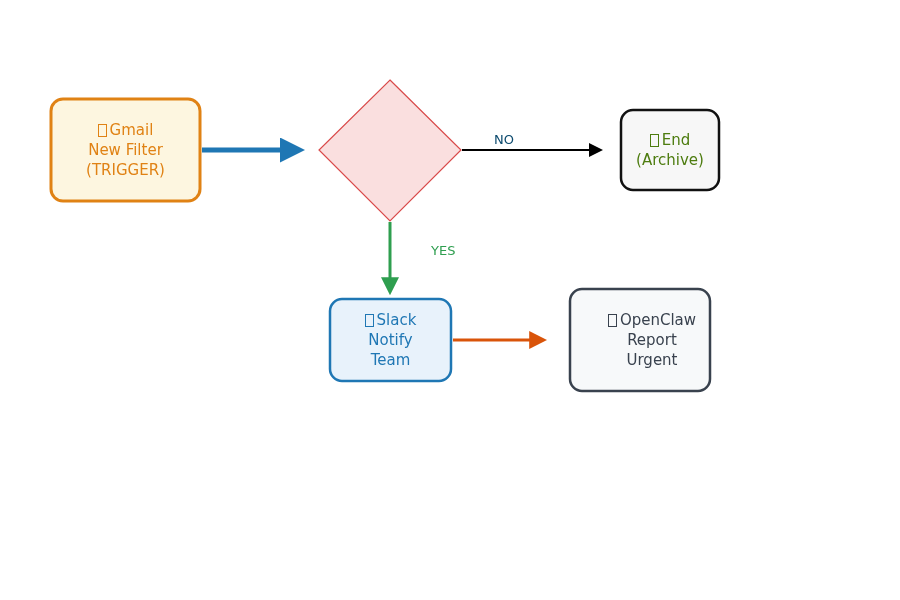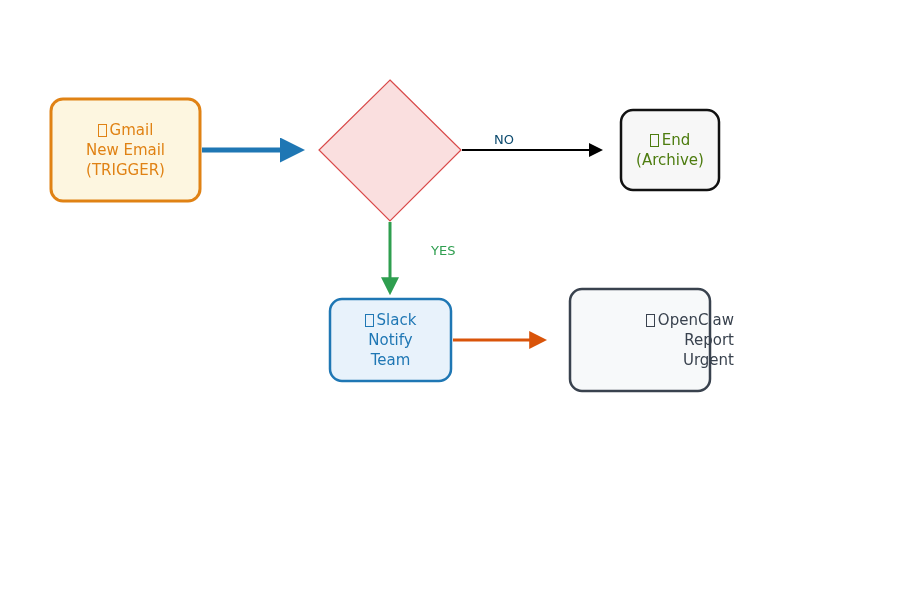--- a/index.html
+++ b/index.html
@@ -97,37 +97,37 @@
 
     <rect x="621" y="110" width="98" height="80" rx="12" ry="12" fill="#f7f7f7" stroke="#111111" stroke-width="2.5"></rect>
 
     <rect x="330" y="299" width="121" height="82" rx="12" ry="12" fill="#e8f2fb" stroke="#1f77b4" stroke-width="2.5"></rect>
 
     <rect x="570" y="289" width="140" height="102" rx="12" ry="12" fill="#f7f9fa" stroke="#39424e" stroke-width="2.5"></rect>
   </svg>
 
   <div class="node-label t-gmail" style="left:51px; top:99px; width:149px; height:102px;">
     <div><span class="tofu"></span><span>Gmail</span></div>
-    <div>New Email</div>
+    <div>New Filter</div>
     <div>(TRIGGER)</div>
   </div>
 
 
   <div class="node-label t-end" style="left:611px; top:110px; width:118px; height:80px;">
     <div><span class="tofu"></span><span>End</span></div>
     <div>(Archive)</div>
   </div>
 
   <div class="node-label t-slack" style="left:330px; top:299px; width:121px; height:82px;">
     <div><span class="tofu"></span><span>Slack</span></div>
     <div>Notify</div>
     <div>Team</div>
   </div>
 
-  <div class="node-label t-openclaw" style="left:570px; top:289px; width:164px; height:102px;align-items:flex-end;">
+  <div class="node-label t-openclaw" style="left:570px; top:289px; width:164px; height:102px;">
     <div><span class="tofu"></span><span>OpenClaw</span></div>
     <div>Report</div>
     <div>Urgent</div>
   </div>
 
   <div class="edge-label l-no" style="left:494px; top:132px;">NO</div>
 
   <div class="edge-label l-yes" style="left:403px; top:243px;">YES</div>
 
 </div>

